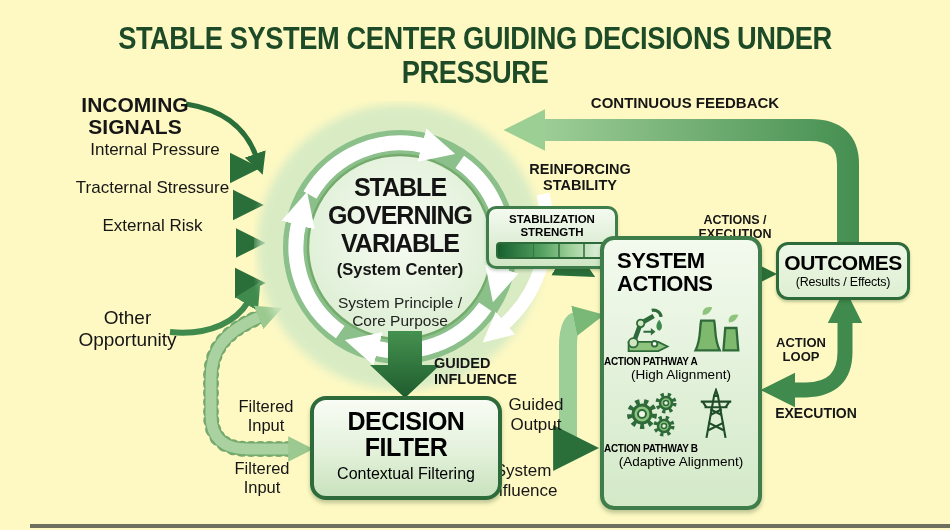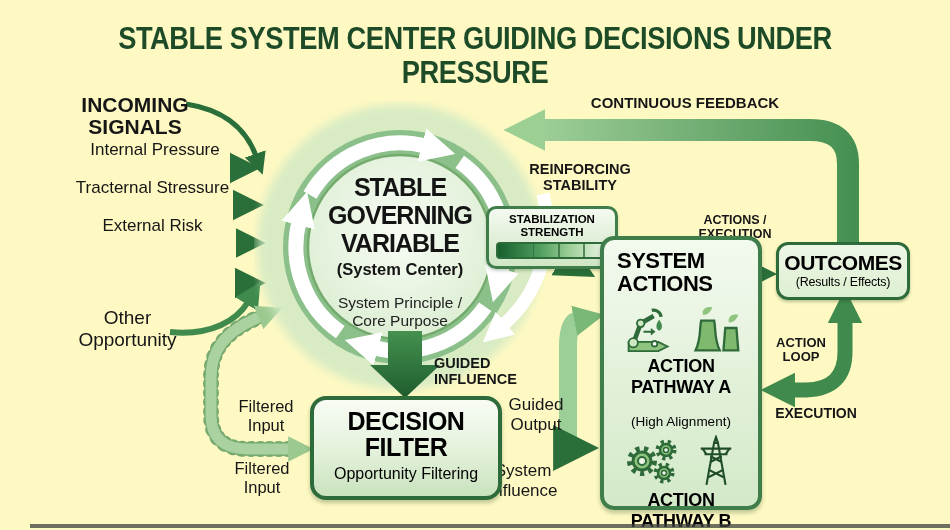--- a/index.html
+++ b/index.html
@@ -27,22 +27,22 @@
          background:linear-gradient(90deg,#17602e 0%,#4e9c5d 38%,#9ccf97 66%,#eef7ea 100%);}
   .meter i{position:absolute;top:0;bottom:0;width:1.5px;background:#2e6b3a;opacity:.75;}
   .df-box{left:310px;top:396px;width:192px;height:104px;border:4px solid #2e6b3a;border-radius:16px;
           background:linear-gradient(180deg,#f8fcf5 0%,#e3f1da 55%,#c9e2bd 100%);box-shadow:0 3px 4px rgba(40,80,40,.3);text-align:center;}
   .df-title{font-size:25px;font-weight:800;letter-spacing:-.5px;line-height:1.03;margin-top:9px;white-space:pre-line;}
   .df-sub{font-size:16px;margin-top:4px;}
   .sa-box{left:600px;top:236px;width:162px;height:274px;border:4px solid #3f7d4a;border-radius:14px;
           background:linear-gradient(180deg,#f3faee,#d3e9c8);box-shadow:0 3px 4px rgba(40,80,40,.3);}
   .sa-title{font-size:22px;font-weight:800;letter-spacing:-.5px;line-height:1.05;margin:9px 0 0 13px;white-space:pre-line;}
   .icon-row{display:flex;justify-content:center;align-items:flex-end;gap:12px;margin-top:4px;height:54px;}
-  .pw{font-size:18px;font-weight:800;text-align:center;margin-top:3px;letter-spacing:-.3px;}
-  .pw-sub{font-size:13.5px;text-align:center;margin-top:16px;}
+  .pw{font-size:10px;font-weight:800;text-align:left;margin-top:3px;letter-spacing:-.3px;}
+  .pw-sub{font-size:13.5px;text-align:center;margin-top:0;}
   .out-box{left:776px;top:242px;width:134px;height:58px;border:3.5px solid #2e6b3a;border-radius:12px;
            background:linear-gradient(180deg,#eef7e6,#ddefd2);box-shadow:0 2px 3px rgba(40,80,40,.3);text-align:center;}
   .out-title{font-size:21px;font-weight:800;letter-spacing:-.5px;margin-top:6px;}
   .out-sub{font-size:12.5px;letter-spacing:-.2px;margin-top:0;}
   .bottom-bar{position:absolute;left:30px;top:524px;width:920px;height:4px;background:#3e423e;opacity:.75;}
 </style>
 </head>
 <body>
 
 <div id="stage">
@@ -193,21 +193,21 @@
 Input</div>
   <div class="lbl b ctr pre" style="left:692px;top:214px;width:86px;font-size:12.5px;">ACTIONS /
 EXECUTION</div>
   <div class="lbl b ctr pre" style="left:768px;top:336px;width:66px;font-size:13px;">ACTION
 LOOP</div>
   <div class="lbl b ctr" style="left:770px;top:406px;width:92px;font-size:14px;">EXECUTION</div>
 
   <div class="panel df-box">
     <div class="df-title pre">DECISION
 FILTER</div>
-    <div class="df-sub">Opportunity Filtering</div>
+    <div class="df-sub">Contextual Filtering</div>
   </div>
 
   <div class="panel sa-box">
     <div class="sa-title pre">SYSTEM
 ACTIONS</div>
     <div class="icon-row">
       <svg width="58" height="50" viewBox="0 0 60 54">
         <path d="M8 42 L40 42 L50 47 L40 52 L8 52 Z" fill="#8fc47e" stroke="#2f6b3a" stroke-width="2"></path>
         <path d="M13 44 L21 22 L35 14" fill="none" stroke="#2f6b3a" stroke-width="5" stroke-linejoin="round"></path>
         <circle cx="13" cy="43" r="5" fill="#cfe8c2" stroke="#2f6b3a" stroke-width="2"></circle>

